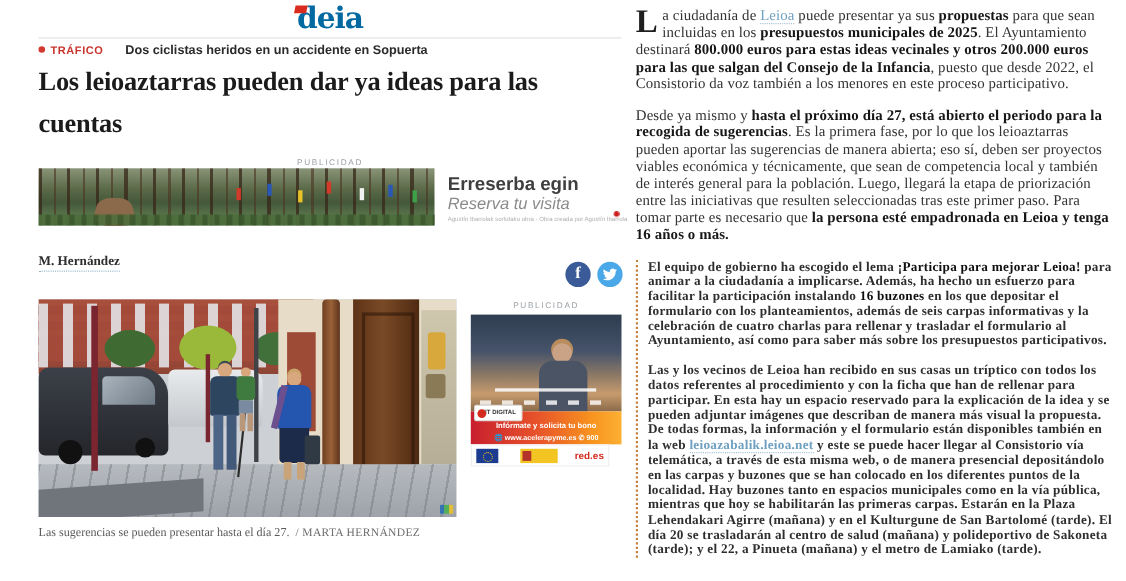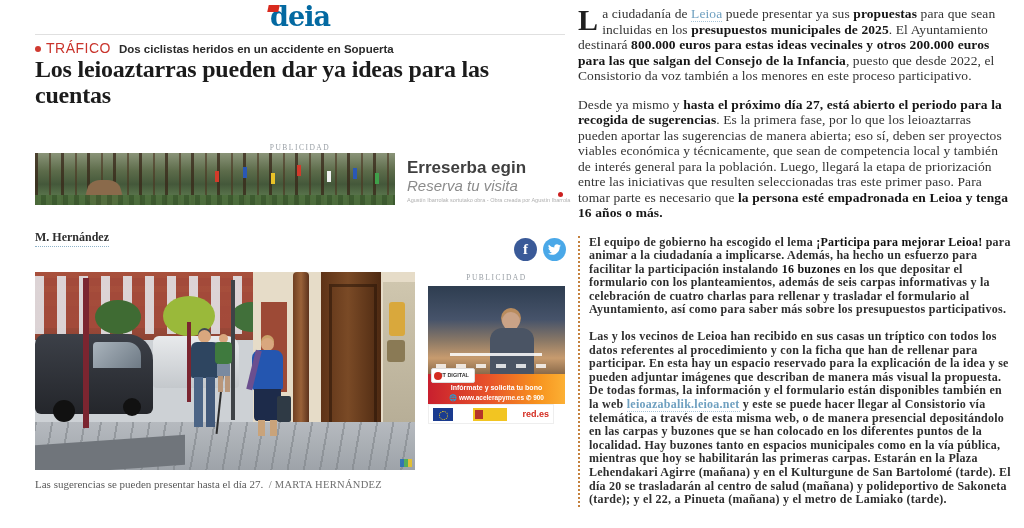--- a/index.html
+++ b/index.html
@@ -9,29 +9,29 @@
 
   
   .masthead { position:absolute; left:35px; top:2px; width:530px; text-align:center; }
   .logo { position:relative; display:inline-block; font-family:"DejaVu Serif",serif; font-weight:bold; font-size:27px; letter-spacing:-1px; color:#0369a1; line-height:30px; cursor:pointer; }
   .logo-flag { position:absolute; left:-2px; top:3px; width:11px; height:7px; background:#d92b1f; transform:skewX(-12deg); }
   .mast-rule { position:absolute; left:35px; top:34px; width:530px; border-top:1px solid #e0e0e0; }
 
   
   .ticker { position:absolute; left:35px; top:40px; width:530px; font-family:"Liberation Sans",sans-serif; font-size:11px; white-space:nowrap; }
   .ticker-dot { display:inline-block; width:6px; height:6px; border-radius:50%; background:#d03a30; margin-right:5px; vertical-align:1px; }
-  .ticker-tag { color:#c9342c; font-weight:normal; font-size:14px; letter-spacing:.5px; margin-right:8px; }
+  .ticker-tag { color:#c9342c; font-weight:bold; font-size:10px; letter-spacing:.5px; margin-right:20px; }
   .ticker-head { color:#2b2b2b; font-weight:bold; font-size:11.5px; cursor:pointer; }
 
   
-  .title { position:absolute; left:35px; top:56px; width:530px; font-size:24px; line-height:26px; font-weight:bold; color:#1b1b1b; letter-spacing:-.2px; }
+  .title { position:absolute; left:35px; top:56px; width:530px; font-size:24px; line-height:38px; font-weight:bold; color:#1b1b1b; letter-spacing:-.2px; }
   .subtitle { position:absolute; left:35px; top:121px; width:530px; font-size:12.5px; color:#333; }
 
   
-  .publabel { position:absolute; font-family:Liberation Serif, serif; font-size:7.5px; color:#9aa0a6; letter-spacing:1.5px; }
+  .publabel { position:absolute; font-family:Liberation Sans, sans-serif; font-size:7.5px; color:#9aa0a6; letter-spacing:1.5px; }
   .publabel.top { left:35px; top:143px; width:530px; text-align:center; }
   .publabel.side { left:428px; top:273px; width:137px; text-align:center; }
 
   .banner-ad { position:absolute; left:35px; top:153px; width:530px; height:52px; background:#fff; cursor:pointer; }
   .forest { position:absolute; left:0; top:0; width:360px; height:52px; overflow:hidden;
     background:linear-gradient(180deg,#8a9478 0%,#5c6b4a 35%,#44583a 60%,#57714a 80%,#3f5a35 100%); }
   .forest:before { content:""; position:absolute; inset:0;
     background:repeating-linear-gradient(90deg, rgba(55,38,24,.75) 0 3px, transparent 3px 14px, rgba(75,52,33,.6) 14px 16px, transparent 16px 26px); }
   .forest .path { position:absolute; left:52px; top:22px; width:34px; height:30px; background:#8a6a4b; transform:perspective(40px) rotateX(35deg); border-radius:40%; }
   .stripe { position:absolute; width:4px; height:11px; }

